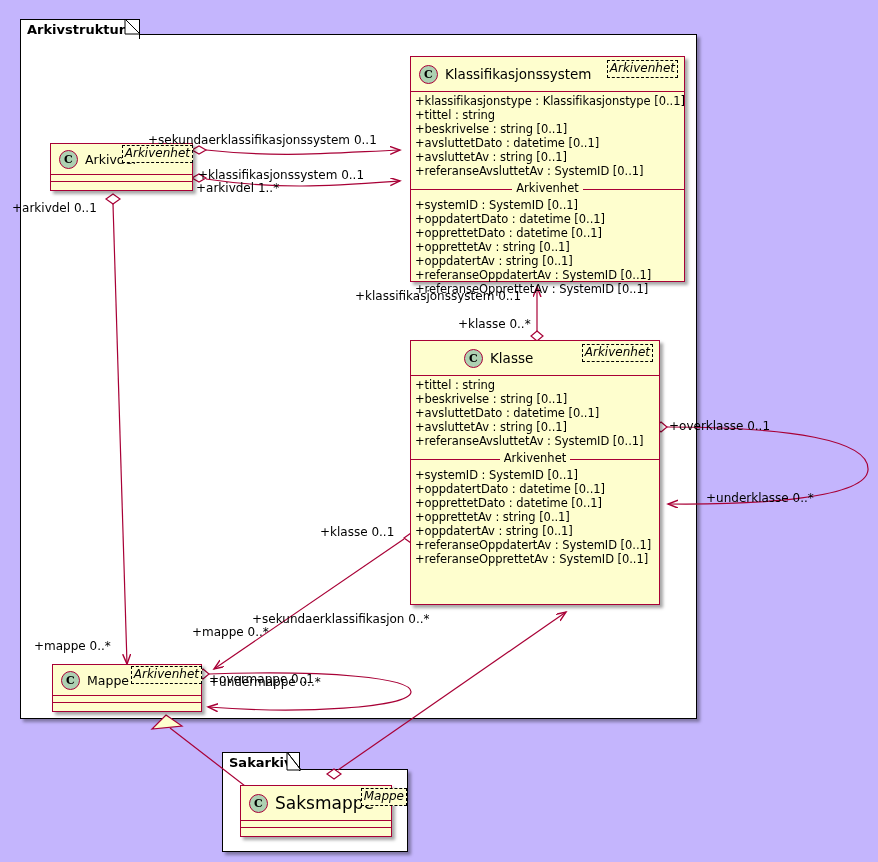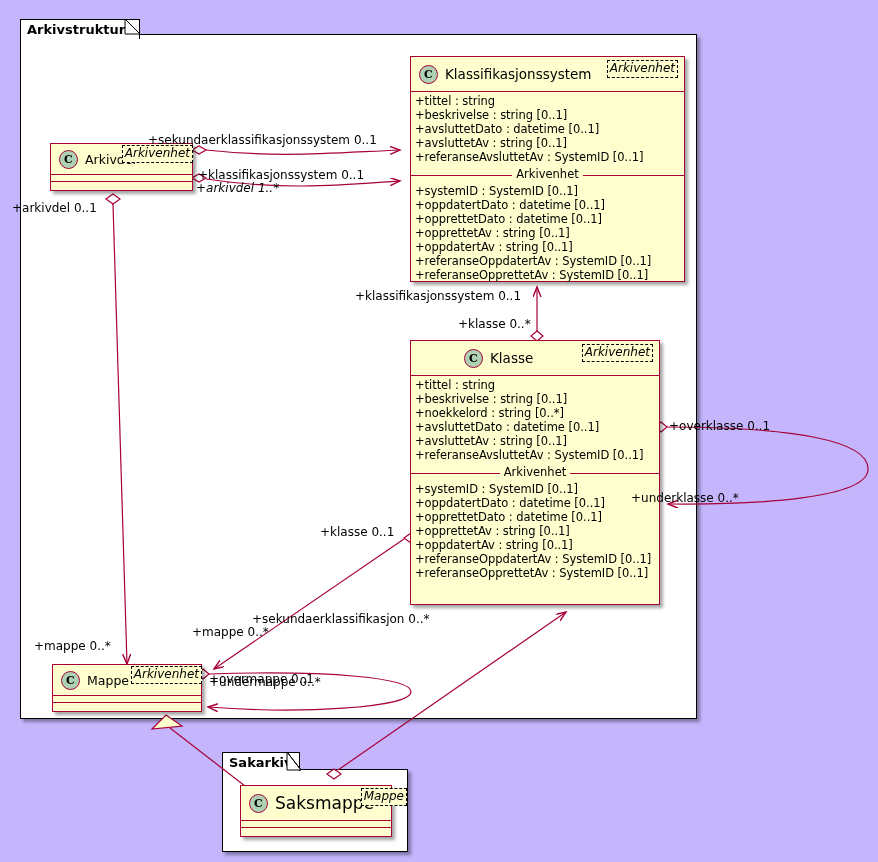--- a/index.html
+++ b/index.html
@@ -219,20 +219,21 @@
   </svg>
 
   <div class="cls" style="left:410px; top:56px; width:275px; height:226px;">
     <div class="cls-header">
       <span class="cicon">C</span>
       <span class="cls-name">Klassifikasjonssystem</span>
       <span class="stereo">Arkivenhet</span>
     </div>
     <div class="sep"></div>
     <div class="attrs">
+      <div class="attr">+klassifikasjonstype : Klassifikasjonstype [0..1]</div>
       <div class="attr">+tittel : string</div>
       <div class="attr">+beskrivelse : string [0..1]</div>
       <div class="attr">+avsluttetDato : datetime [0..1]</div>
       <div class="attr">+avsluttetAv : string [0..1]</div>
       <div class="attr">+referanseAvsluttetAv : SystemID [0..1]</div>
     </div>
     <div class="inner-title">
       <span class="rule"></span>
       <span class="txt">Arkivenhet</span>
     </div>
@@ -250,21 +251,20 @@
   <div class="cls" style="left:410px; top:340px; width:250px; height:265px;">
     <div class="cls-header">
       <span class="cicon" style="margin-left:45px;">C</span>
       <span class="cls-name">Klasse</span>
       <span class="stereo">Arkivenhet</span>
     </div>
     <div class="sep"></div>
     <div class="attrs">
       <div class="attr">+tittel : string</div>
       <div class="attr">+beskrivelse : string [0..1]</div>
-      <div class="attr">+noekkelord : string [0..*]</div>
       <div class="attr">+avsluttetDato : datetime [0..1]</div>
       <div class="attr">+avsluttetAv : string [0..1]</div>
       <div class="attr">+referanseAvsluttetAv : SystemID [0..1]</div>
     </div>
     <div class="inner-title">
       <span class="rule"></span>
       <span class="txt">Arkivenhet</span>
     </div>
     <div class="attrs">
       <div class="attr">+systemID : SystemID [0..1]</div>
@@ -310,31 +310,31 @@
     <div class="sep"></div>
     <div class="empty-row"></div>
     <div class="sep"></div>
     <div class="empty-row"></div>
   </div>
 
   <div class="elabel" style="left:148px; top:134px;">+sekundaerklassifikasjonssystem 0..1</div>
 
   <div class="elabel" style="left:198px; top:169px;">+klassifikasjonssystem 0..1</div>
 
-  <div class="elabel" style="left:196px; top:182px;font-style:italic;">+arkivdel 1..*</div>
+  <div class="elabel" style="left:196px; top:182px;">+arkivdel 1..*</div>
 
   <div class="elabel" style="left:12px; top:202px;">+arkivdel 0..1</div>
 
   <div class="elabel" style="left:355px; top:290px;">+klassifikasjonssystem 0..1</div>
 
   <div class="elabel" style="left:458px; top:318px;">+klasse 0..*</div>
 
   <div class="elabel" style="left:669px; top:420px;">+overklasse 0..1</div>
 
-  <div class="elabel" style="left:631px; top:492px;">+underklasse 0..*</div>
+  <div class="elabel" style="left:706px; top:492px;">+underklasse 0..*</div>
 
   <div class="elabel" style="left:320px; top:526px;">+klasse 0..1</div>
 
   <div class="elabel" style="left:34px; top:640px;">+mappe 0..*</div>
 
   <div class="elabel" style="left:192px; top:626px;">+mappe 0..*</div>
 
   <div class="elabel" style="left:252px; top:613px;">+sekundaerklassifikasjon 0..*</div>
 
   <div class="elabel" style="left:209px; top:673px;">+overmappe 0..1</div>

